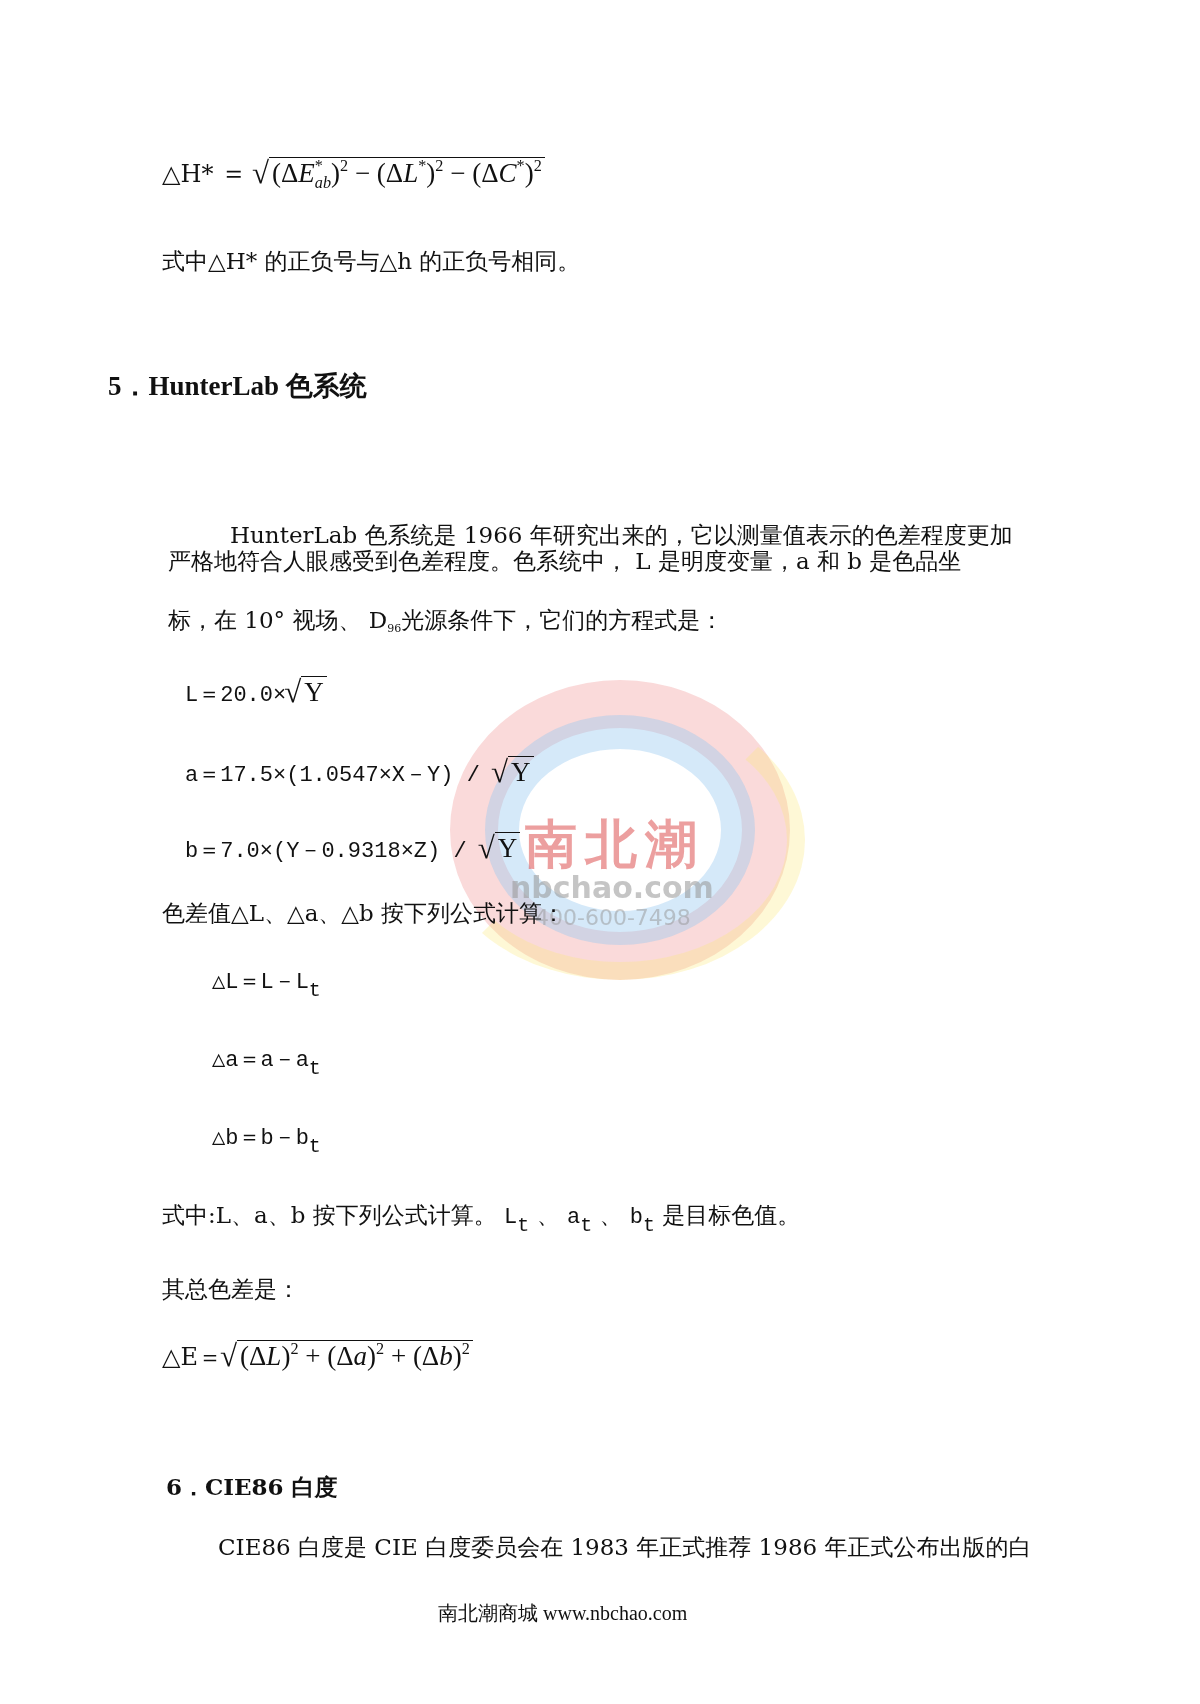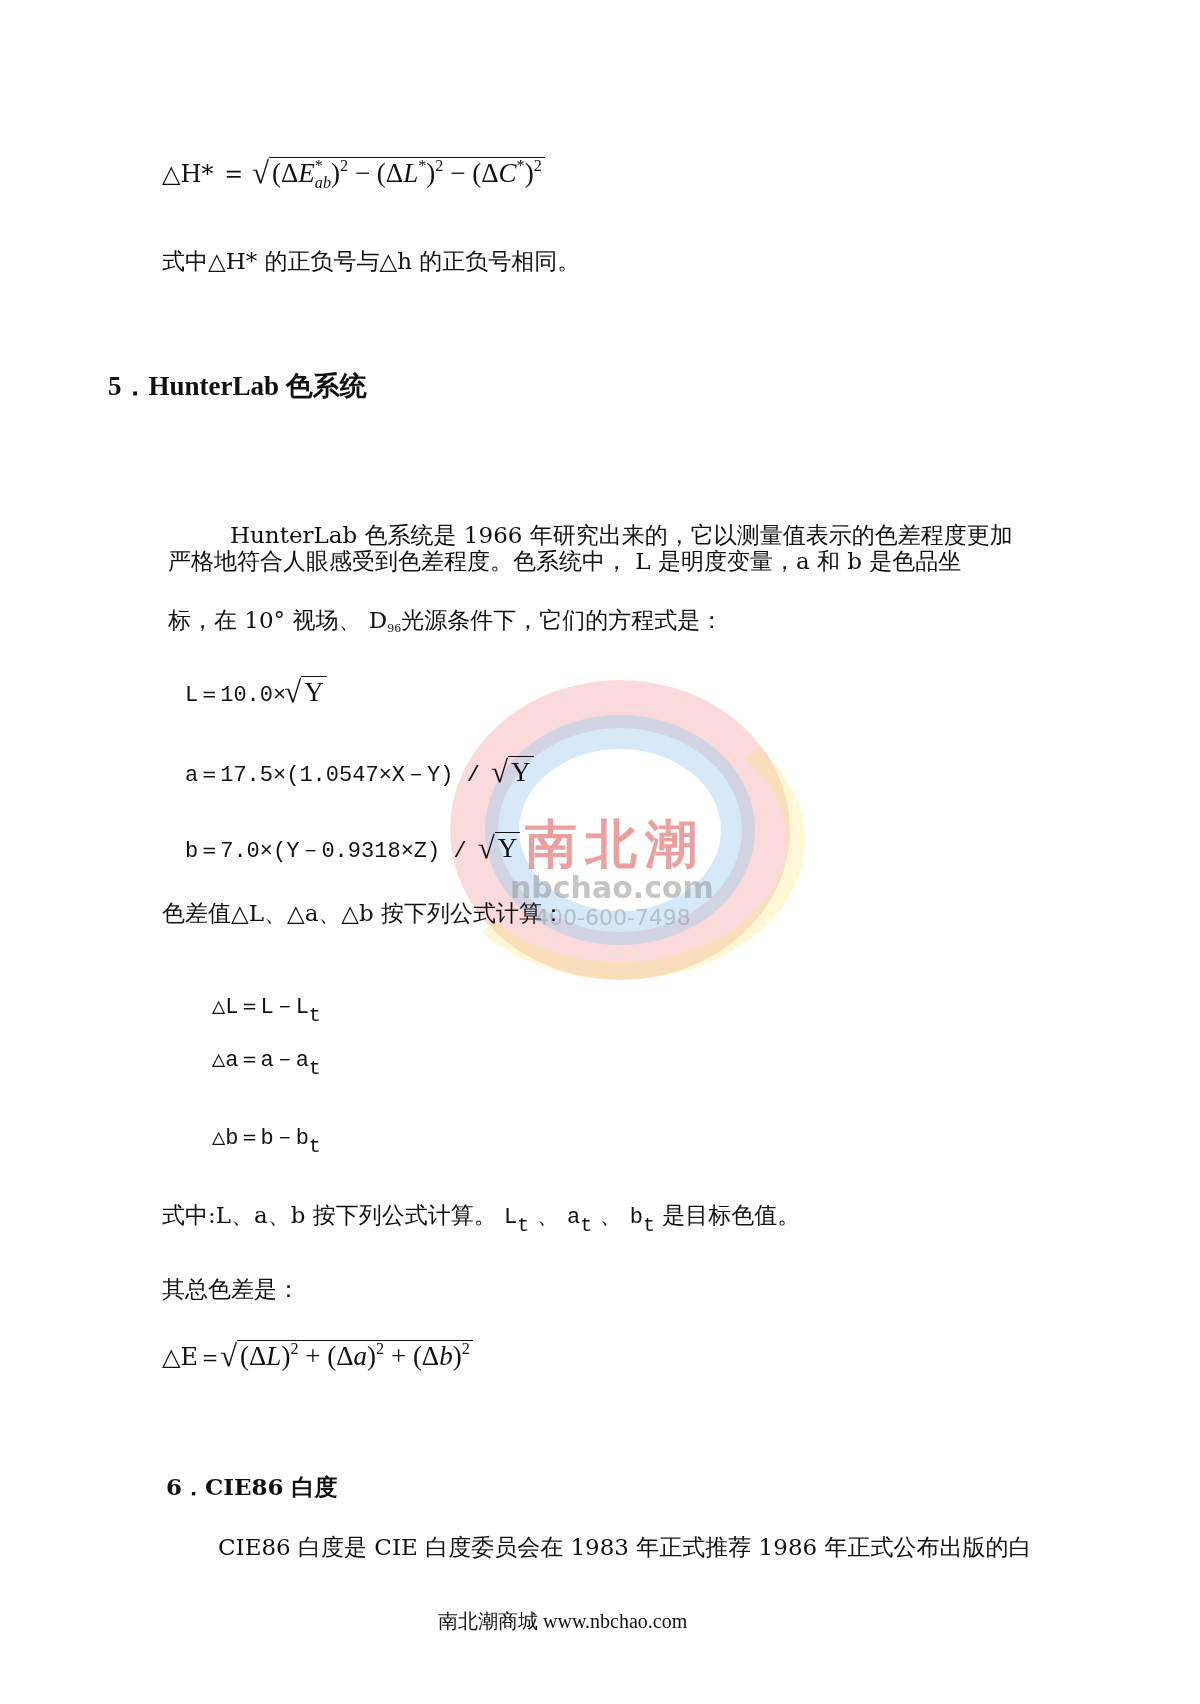--- a/index.html
+++ b/index.html
@@ -10,21 +10,21 @@
   .mono { font-family:"Liberation Mono", monospace; font-size:22px; }
   .math { font-family:"Liberation Serif", serif; font-size:27px; }
   .mi { font-style:italic; }
   sup { font-size:60%; vertical-align: 0.7em; line-height:0; }
   sub { font-size:60%; vertical-align:-0.35em; line-height:0; }
   .sqrt { display:inline-block; position:relative; padding-left:15px;text-align:center; }
   .sqrt::before { content:"√"; position:absolute; left:-2px; top:-2px; font-size:1.15em; }
   .sqrt .rad { border-top:1.5px solid #111; padding:0 3px; display:inline-block; }
   .h1 { font-family:"Liberation Serif", serif; font-weight:bold; font-size:27px; }
   .h2 { font-family:"DejaVu Serif", serif; font-weight:bold; font-size:23px; }
-  .footer { font-family:"Liberation Serif", serif; font-size:20px;margin-top:8px; }
+  .footer { font-family:"Liberation Serif", serif; font-size:20px; }
   .tsub { font-size:20px; vertical-align:-8px; }
   
   .wm { position:absolute; left:430px; top:660px; width:390px; height:340px; pointer-events:none; }
   .ring { position:absolute; border-radius:50%; }
   .wm-text { position:absolute; font-family:"DejaVu Sans", sans-serif; white-space:nowrap; }
 </style>
 </head>
 <body>
 
 <div class="wm">
@@ -46,32 +46,32 @@
 
 <div class="abs h1" style="left:108px;top:368px;">5．HunterLab  色系统</div>
 
 <div class="abs cjk" style="left:230px;top:472px;margin-top:48px;">HunterLab 色系统是 1966 年研究出来的，它以测量值表示的色差程度更加</div>
 <div class="abs cjk" style="left:168px;top:546px;">严格地符合人眼感受到色差程度。色系统中， L 是明度变量，a 和 b 是色品坐</div>
 <div class="abs cjk" style="left:168px;top:605px;">
   <span>标，在 10° 视场、 D</span><sub style="font-size:11px;">96</sub><span>光源条件下，它们的方程式是：</span>
 </div>
 
 <div class="abs mono" style="left:185px;top:676px;">
-  <span>L＝10.0×</span><span class="sqrt math"><span class="rad">Y</span></span>
+  <span>L＝20.0×</span><span class="sqrt math"><span class="rad">Y</span></span>
 </div>
 <div class="abs mono" style="left:185px;top:756px;">
   <span>a＝17.5×(1.0547×X－Y) / </span><span class="sqrt math"><span class="rad">Y</span></span>
 </div>
 <div class="abs mono" style="left:185px;top:832px;">
   <span>b＝7.0×(Y－0.9318×Z) / </span><span class="sqrt math"><span class="rad">Y</span></span>
 </div>
 
 <div class="abs cjk" style="left:162px;top:898px;">色差值△L、△a、△b 按下列公式计算：</div>
 
-<div class="abs mono" style="left:212px;top:966px;margin-top:25px;">
+<div class="abs mono" style="left:212px;top:966px;">
   <span>△L＝L－L</span><span class="tsub">t</span>
 </div>
 <div class="abs mono" style="left:212px;top:1044px;">
   <span>△a＝a－a</span><span class="tsub">t</span>
 </div>
 <div class="abs mono" style="left:212px;top:1122px;">
   <span>△b＝b－b</span><span class="tsub">t</span>
 </div>
 
 <div class="abs cjk" style="left:162px;top:1200px;">

